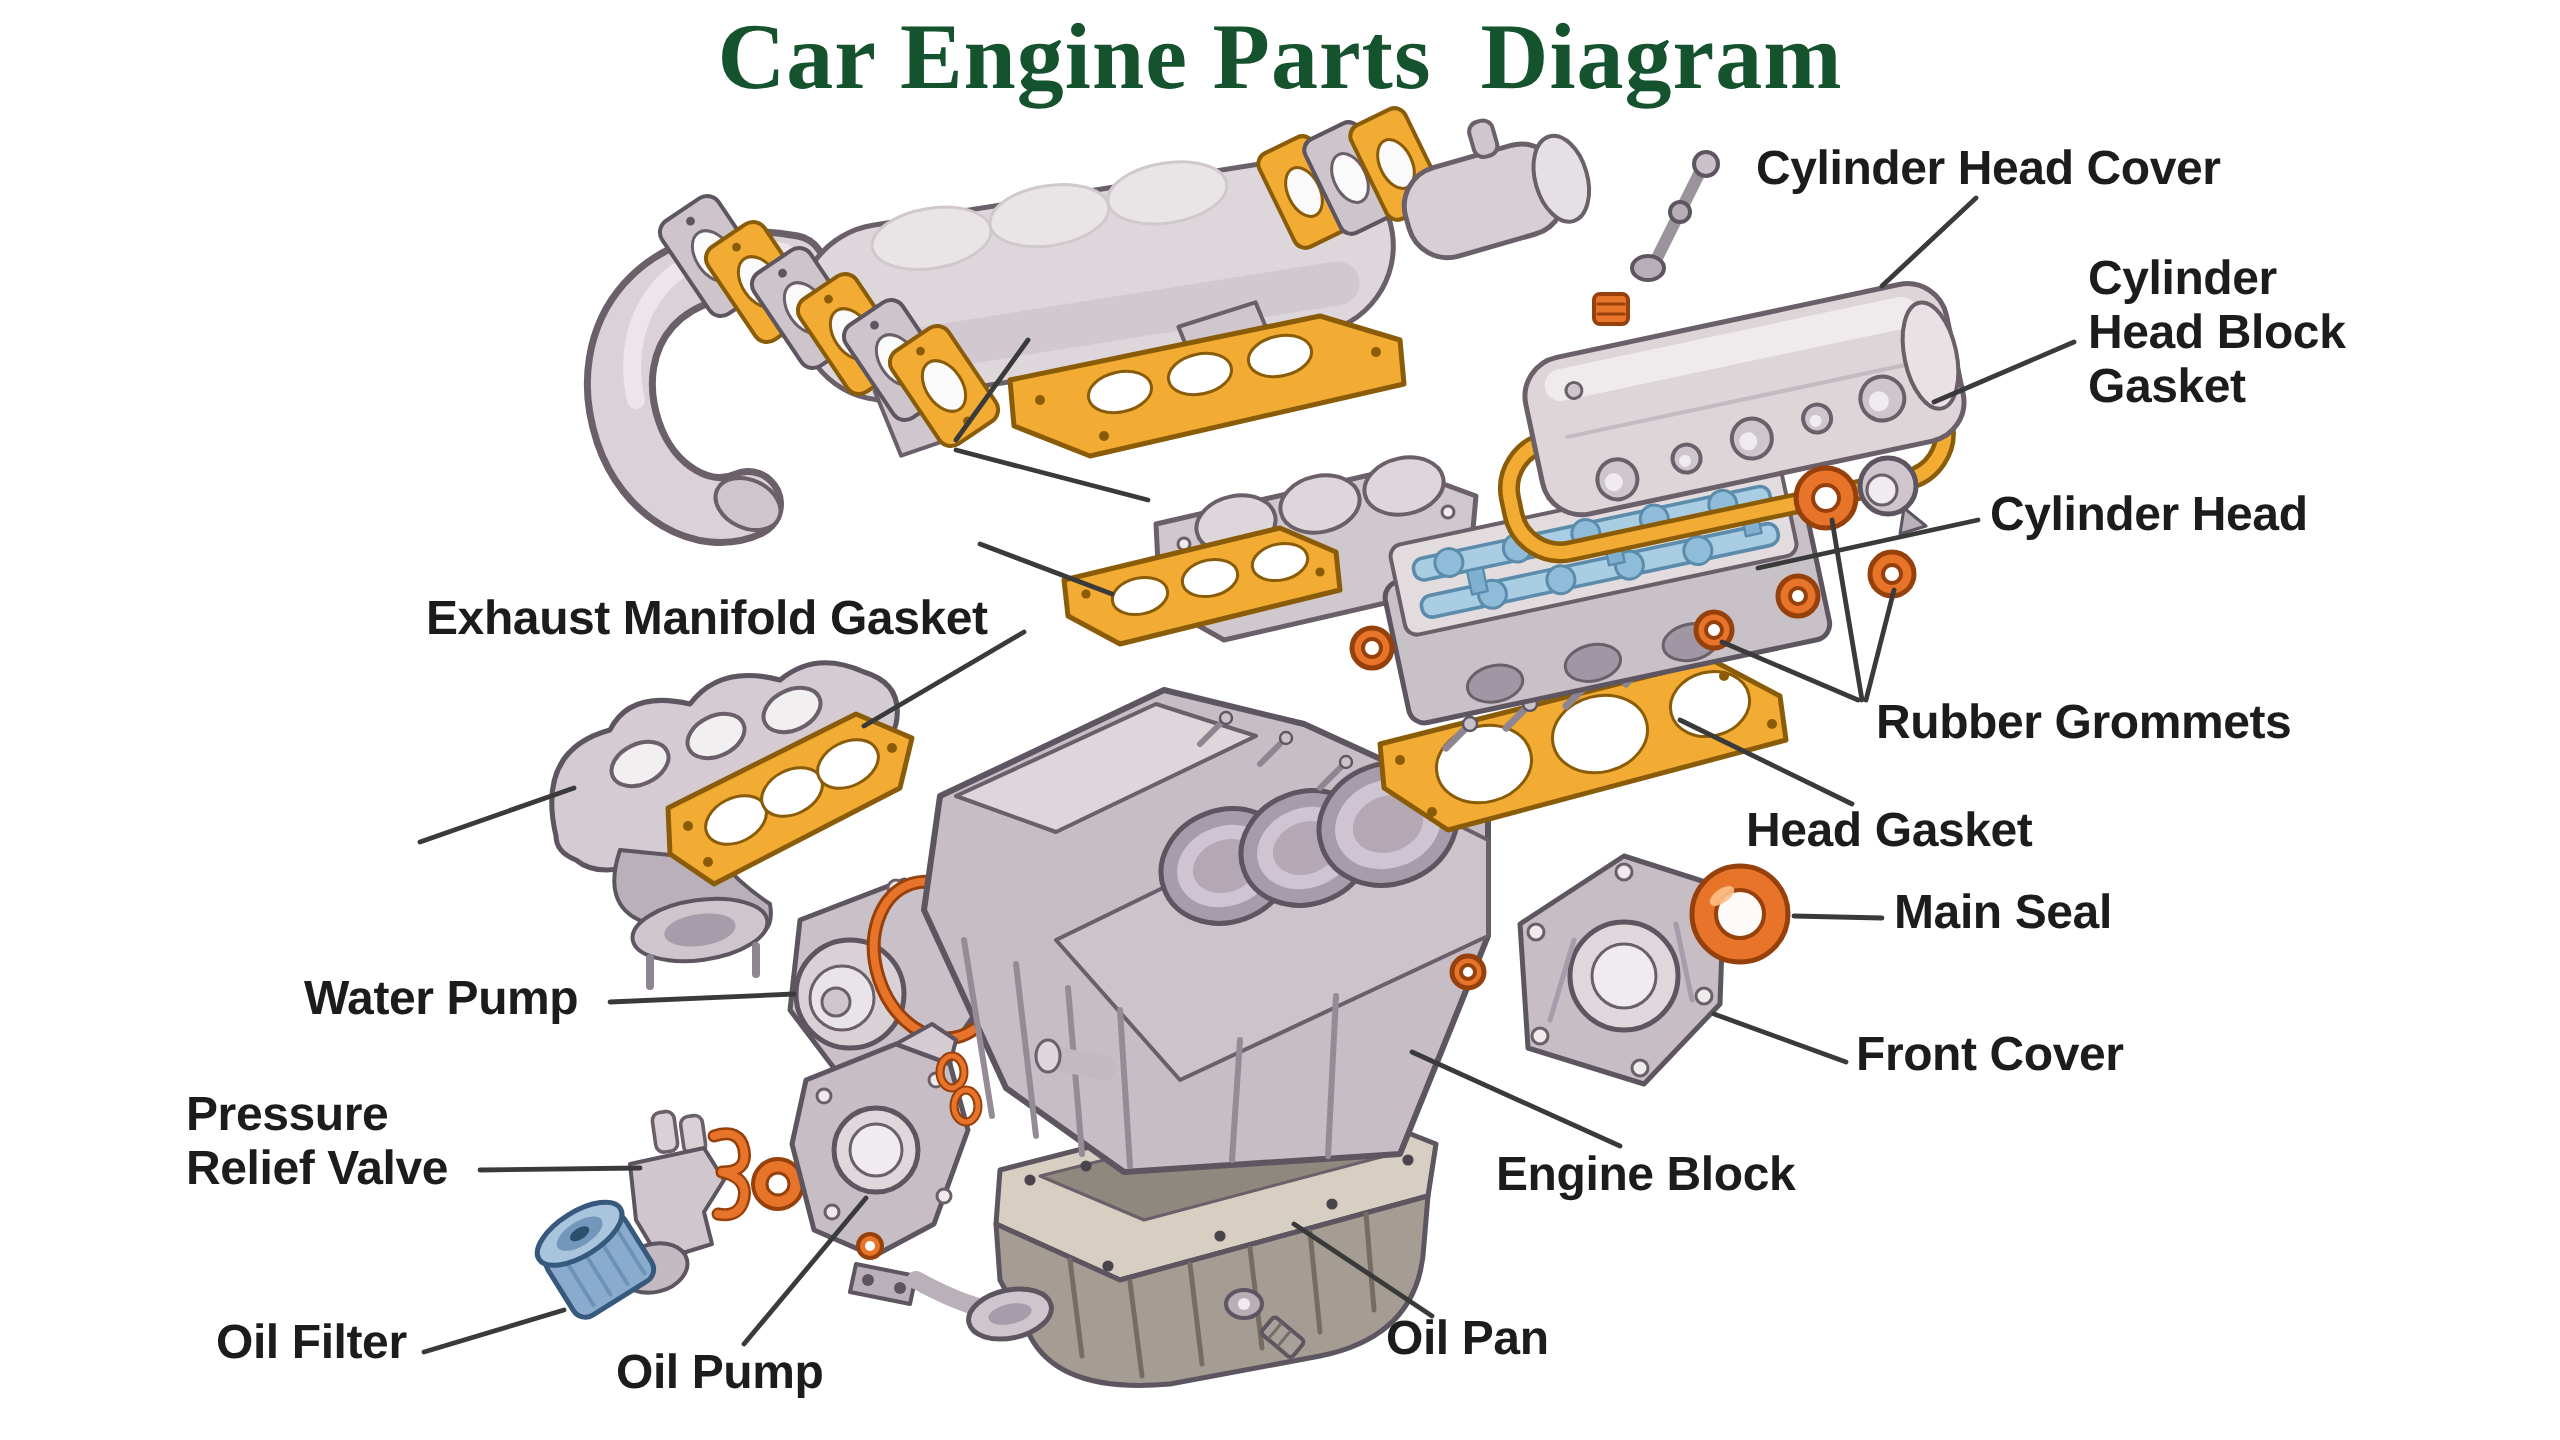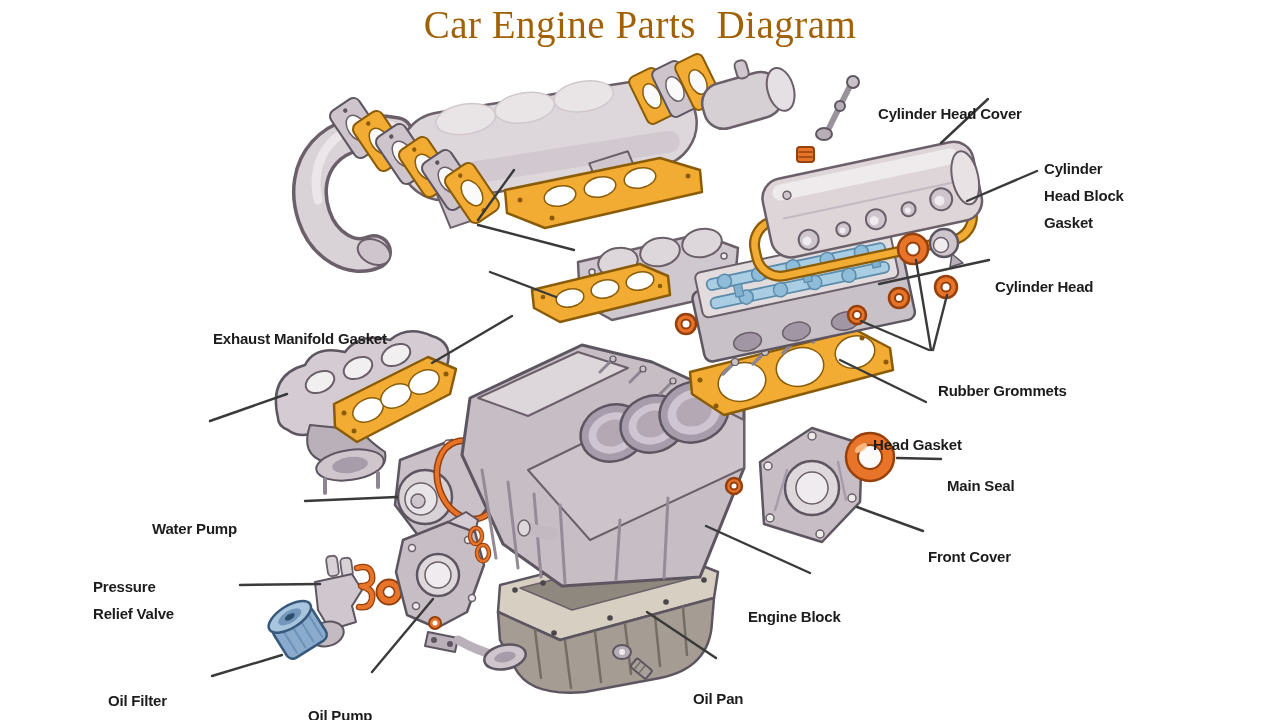--- a/index.html
+++ b/index.html
@@ -1,23 +1,23 @@
 <!DOCTYPE html>
 <html><head>
 <meta charset="utf-8">
 <style>
   html,body{margin:0;padding:0;background:#ffffff;}
   .stage{position:relative;width:1280px;height:720px;background:#ffffff;overflow:hidden;
          font-family:"Liberation Sans",sans-serif;}
   .title{position:absolute;top:2px;left:0;width:100%;text-align:center;
-         font-family:"Liberation Serif",serif;font-weight:normal;font-size:39px;
-         color:#a16207;white-space:pre;letter-spacing:.5px;}
+         font-family:"Liberation Serif",serif;font-weight:bold;font-size:47px;
+         color:#14532d;white-space:pre;letter-spacing:.5px;}
   .art{position:absolute;left:0;top:0;width:1280px;height:720px;}
-  .lbl{position:absolute;font-weight:bold;font-size:15px;line-height:27px;color:#1c1c1c;
-       white-space:pre-line;letter-spacing:-.2px;margin-top:29px;}
+  .lbl{position:absolute;font-weight:bold;font-size:24px;line-height:27px;color:#1c1c1c;
+       white-space:pre-line;letter-spacing:-.2px;}
   .lbl.right{text-align:right;}
 </style>
 </head>
 <body>
 
 <div class="stage">
 
   <svg class="art" viewBox="0 0 1280 720" stroke-linejoin="round" stroke-linecap="round">
 
     <g>

